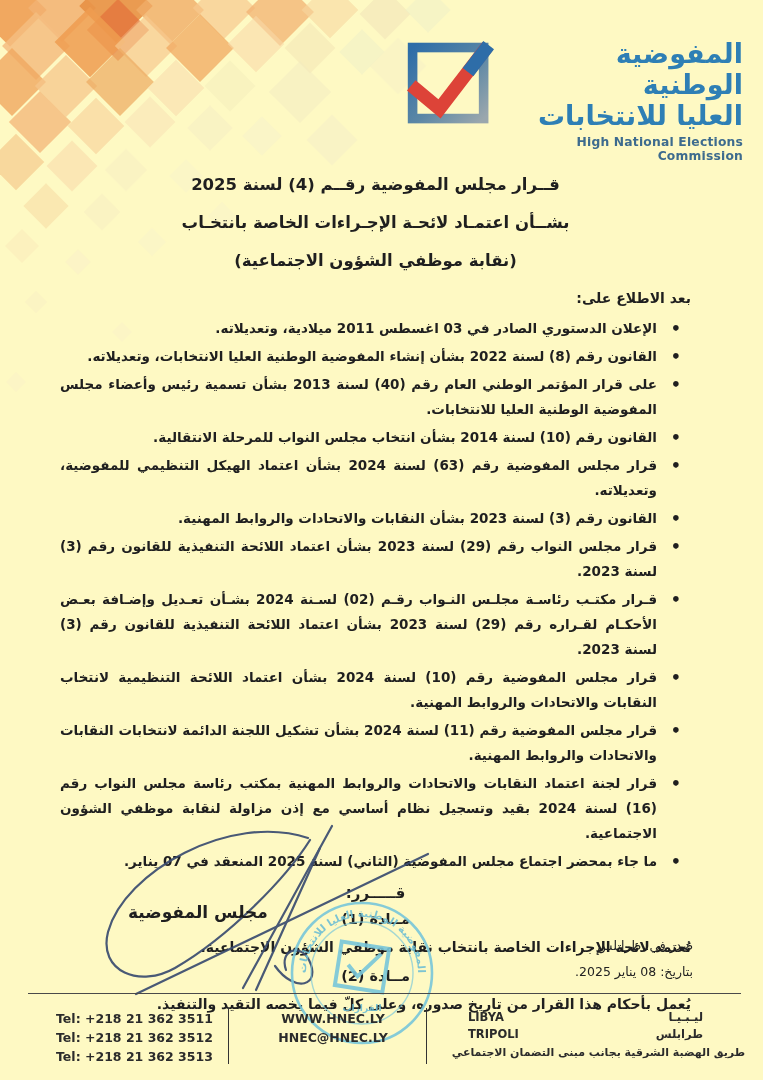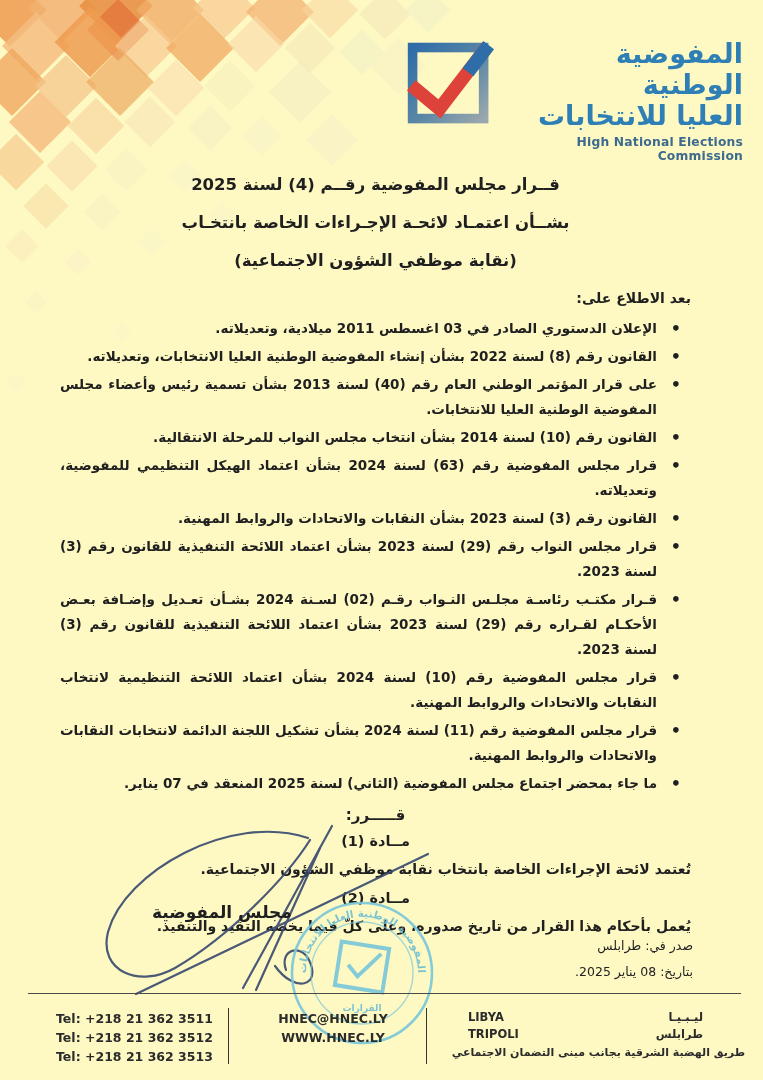--- a/index.html
+++ b/index.html
@@ -36,21 +36,21 @@
     text-align:justify;
   }
   ul.citations li::before {
     content:"•"; position:absolute; right:10px; top:0; font-size:16px; line-height:25px;
   }
   .center-line { text-align:center; font-weight:700; font-size:15px; margin-top:10px; }
   .article-head { text-align:center; font-weight:700; font-size:14.5px; margin-top:9px; }
   .article-text { font-weight:700; font-size:14px; line-height:24px; margin-top:8px; text-align:right; }
 
   
-  .signatory { position:absolute; top:902px; left:152px; font-weight:700; font-size:17px; direction:rtl; }
+  .signatory { position:absolute; top:902px; left:128px; font-weight:700; font-size:17px; direction:rtl; }
   .signature-svg { position:absolute; top:818px; left:70px; }
   .stamp-svg { position:absolute; top:893px; left:286px; opacity:.9; }
 
   .issued { position:absolute; top:933px; right:70px; text-align:right; direction:rtl; font-weight:400; font-size:12.5px; line-height:26px; color:#222; }
 
   
   .footer-rule { position:absolute; top:993px; left:28px; right:22px; border-top:1.6px solid #4a4a4a; }
   .footer { position:absolute; top:1006px; left:28px; right:18px; height:64px; font-weight:700; color:#2b2b2b; }
   .f-phones { position:absolute; left:28px; top:3px; direction:ltr; font-size:12.5px; line-height:19px; font-family:"DejaVu Sans", sans-serif; }
   .f-div1 { position:absolute; left:200px; top:2px; height:56px; border-left:1.8px solid #333; }
@@ -163,20 +163,21 @@
         <li><span>القانون رقم (3) لسنة 2023 بشأن النقابات والاتحادات والروابط المهنية.</span></li>
 
         <li><span>قرار مجلس النواب رقم (29) لسنة 2023 بشأن اعتماد اللائحة التنفيذية للقانون رقم (3) لسنة 2023.</span></li>
 
         <li><span>قـرار مكتـب رئاسـة مجلـس النـواب رقـم (02) لسـنة 2024 بشـأن تعـديل وإضـافة بعـض الأحكـام لقـراره رقم (29) لسنة 2023 بشأن اعتماد اللائحة التنفيذية للقانون رقم (3) لسنة 2023.</span></li>
 
         <li><span>قرار مجلس المفوضية رقم (10) لسنة 2024 بشأن اعتماد اللائحة التنظيمية لانتخاب النقابات والاتحادات والروابط المهنية.</span></li>
 
         <li><span>قرار مجلس المفوضية رقم (11) لسنة 2024 بشأن تشكيل اللجنة الدائمة لانتخابات النقابات والاتحادات والروابط المهنية.</span></li>
 
+        <li><span>قرار لجنة اعتماد النقابات والاتحادات والروابط المهنية بمكتب رئاسة مجلس النواب رقم (16) لسنة 2024 بقيد وتسجيل نظام أساسي مع إذن مزاولة لنقابة موظفي الشؤون الاجتماعية.</span></li>
 
         <li><span>ما جاء بمحضر اجتماع مجلس المفوضية (الثاني) لسنة 2025 المنعقد في 07 يناير.</span></li>
       </ul>
 
     <div class="center-line">قـــــرر:</div>
     <div class="article-head">مــادة (1)</div>
     <div class="article-text">تُعتمد لائحة الإجراءات الخاصة بانتخاب نقابة موظفي الشؤون الاجتماعية.</div>
     <div class="article-head">مــادة (2)</div>
     <div class="article-text">يُعمل بأحكام هذا القرار من تاريخ صدوره، وعلى كلّ فيما يخصه التقيد والتنفيذ.</div>
   </div>
@@ -218,22 +219,22 @@
   <div class="footer">
     <div class="f-phones">
 
     <div>Tel:  +218 21 362 3511</div>
         <div>Tel:  +218 21 362 3512</div>
         <div>Tel:  +218 21 362 3513</div>
       </div>
     <div class="f-div1"></div>
     <div class="f-web">
 
-    <div>HNEC@HNEC.LY</div>
-        <div>WWW.HNEC.LY</div>
+    <div>WWW.HNEC.LY</div>
+        <div>HNEC@HNEC.LY</div>
       </div>
     <div class="f-div2"></div>
     <div class="f-loc">
       <div>
 
           <div class="f-loc-row">
             <span class="en">LIBYA</span>
             <span class="ar">ليـبـيـا</span>
           </div>
 

